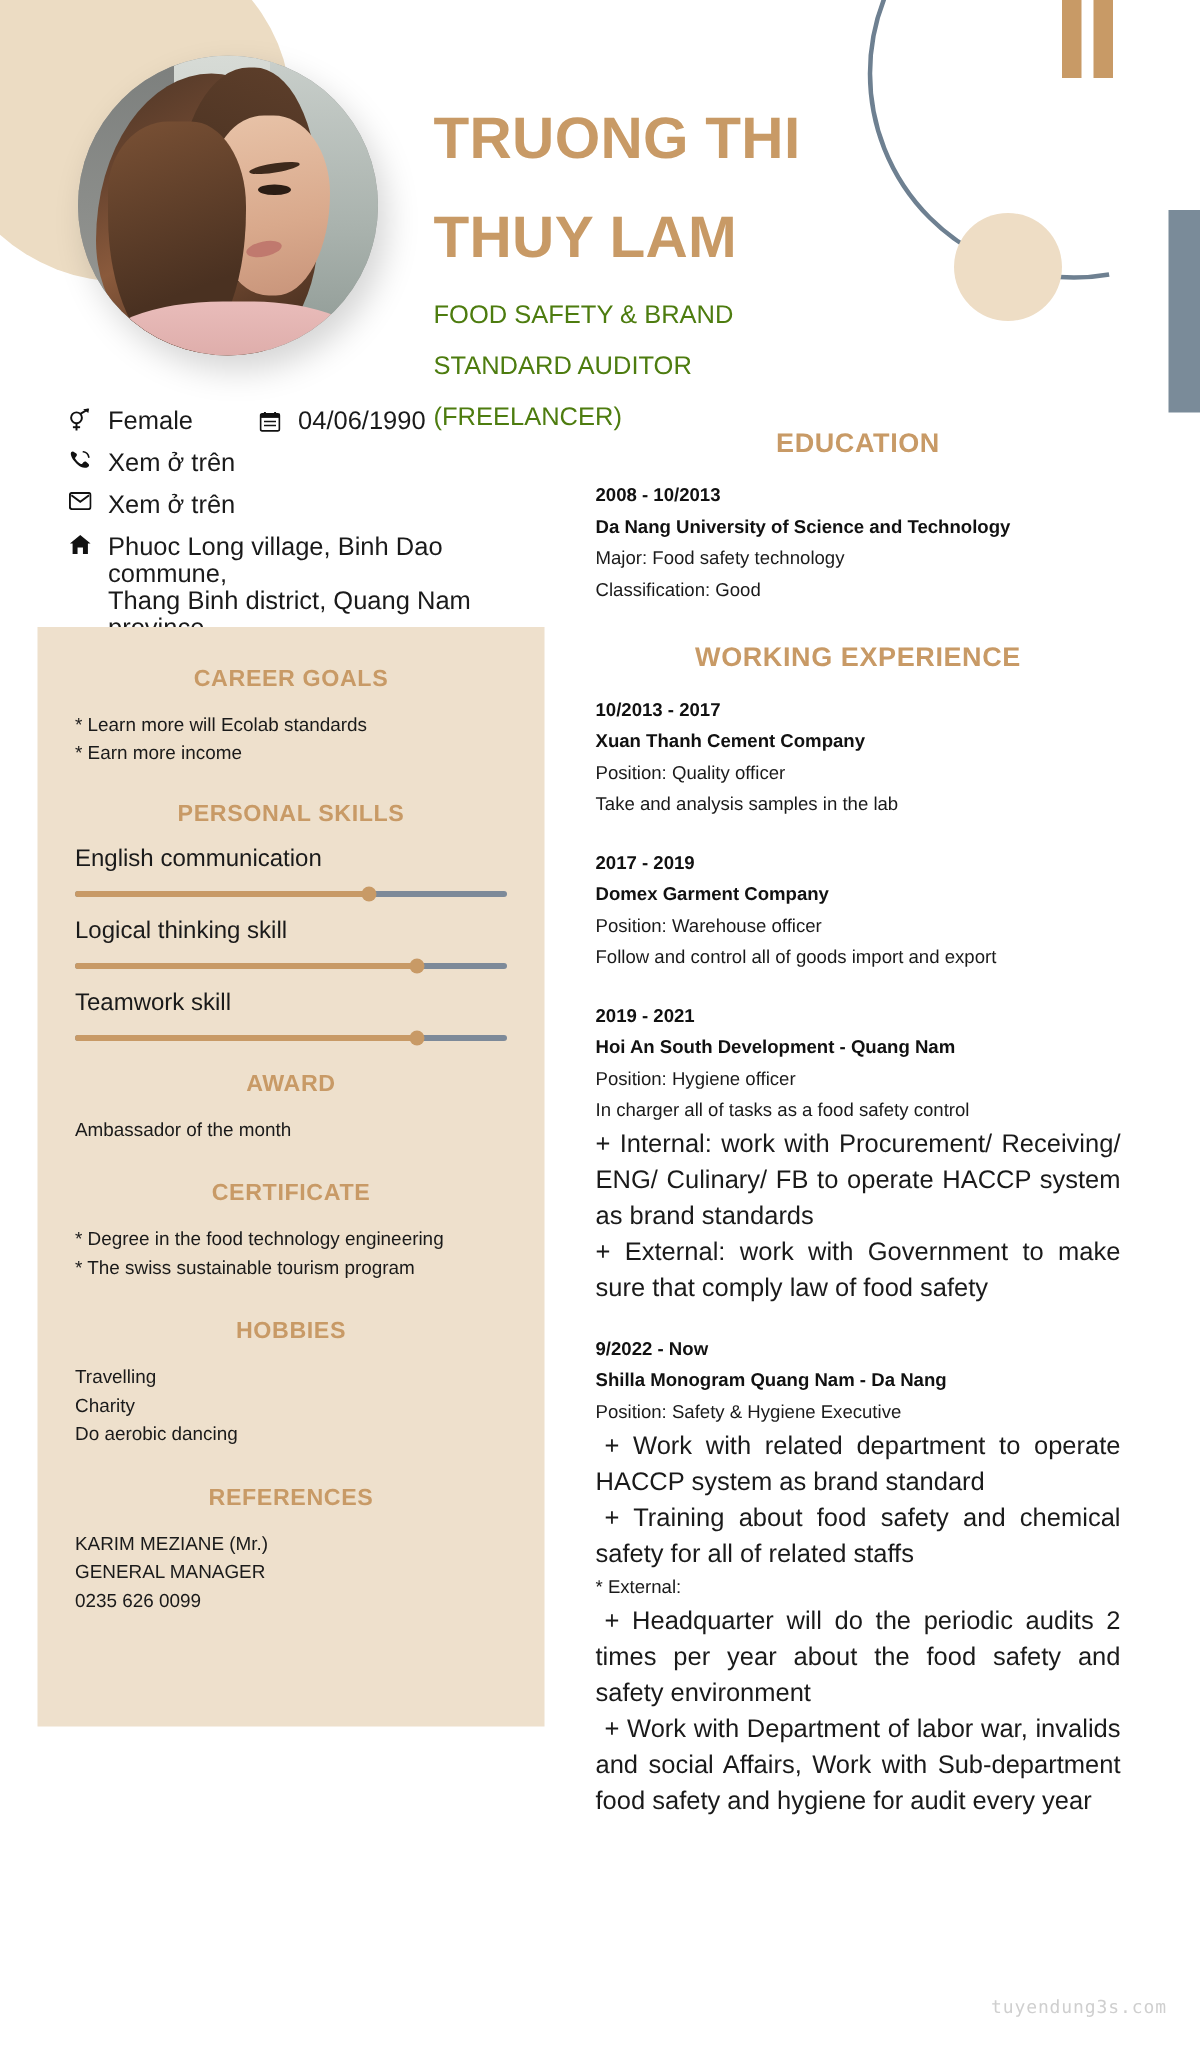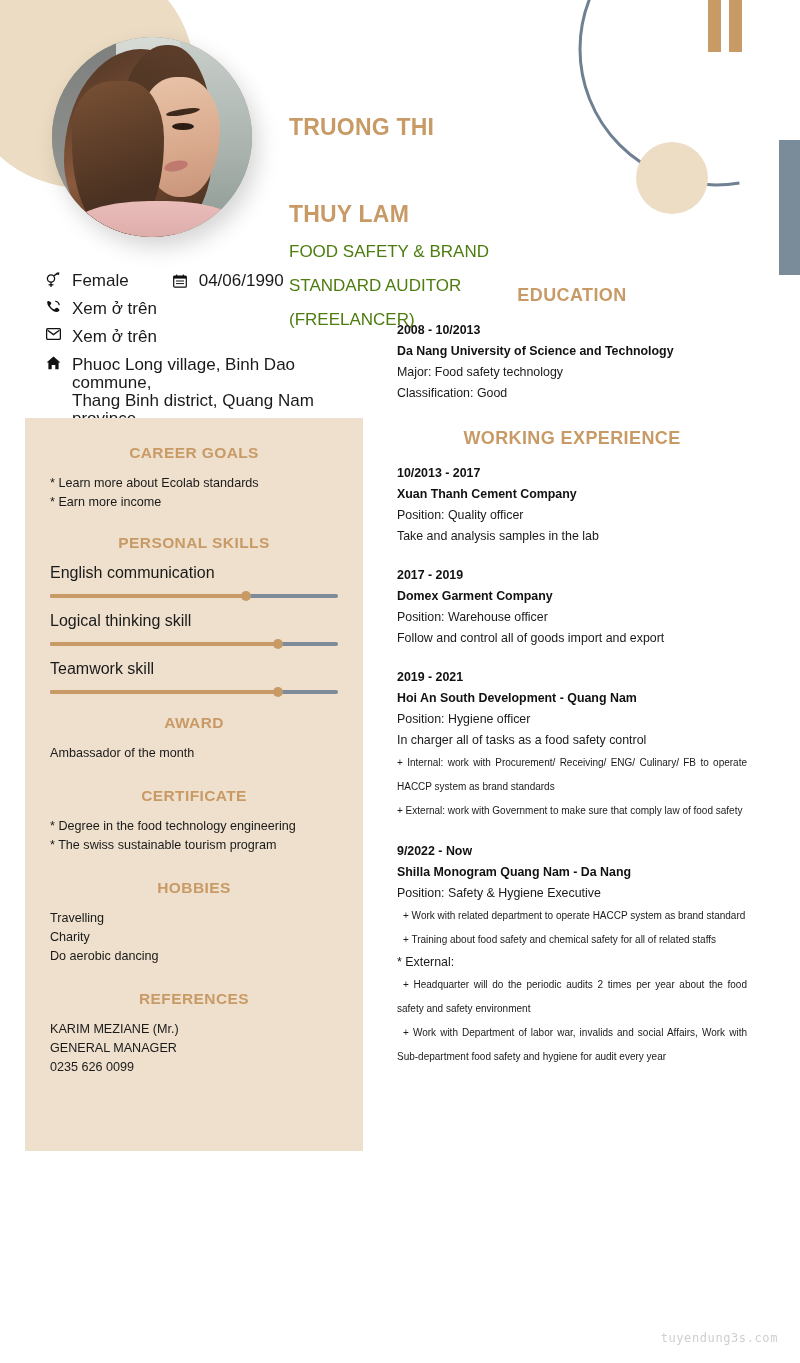--- a/index.html
+++ b/index.html
@@ -99,26 +99,25 @@
   }
   .ph-hairfront {
     position:absolute; left:10%; top:22%; width:46%; height:78%;
     background:linear-gradient(160deg,#7a5135,#4a3121 70%);
     border-radius:44% 40% 46% 48% / 30% 36% 62% 60%;
   }
 
   
   .name-block { position:absolute; left:289px; top:60px; width:360px; }
   .name {
-    font-size: 23px;
+    font-size: 39px;
     font-weight: bold;
     color: #c89a66;
     line-height: 1.68;
     letter-spacing: 0.2px;
-    margin-top: 48px;
   }
   .role {
     font-size: 17px;
     color: #4d7c0f;
     line-height: 1.75;
     margin-top: 4px;
   }
 
   
   .contact { position:absolute; left:46px; top:272px; width:330px; }
@@ -181,21 +180,21 @@
     font-weight:bold;
     font-size:18px;
     letter-spacing:0.4px;
     margin: 0 0 14px 0;
   }
   .r-sec-title.wk { margin-top: 24px; }
   .entry { margin-bottom: 18px; }
   .e-date { font-size:12.4px; font-weight:bold; color:#111; line-height:21px; }
   .e-org  { font-size:12.4px; font-weight:bold; color:#111; line-height:21px; }
   .e-line { font-size:12.4px; color:#1a1a1a; line-height:21px; }
-  .e-just { font-size:10px; color:#1a1a1a; line-height:24px; text-align:justify; }
+  .e-just { font-size:17px; color:#1a1a1a; line-height:24px; text-align:justify; }
   .e-just.indent { text-indent: 6px; }
 
   .watermark {
     position:absolute;
     right: 22px; bottom: 18px;
     font-family: "DejaVu Sans Mono", monospace;
     font-size: 12px;
     color: #cfcfcf;
     letter-spacing: 0.6px;
   }
@@ -298,21 +297,21 @@
         <span class="l2">Phuoc Long village, Binh Dao commune,</span>
         <span class="l2">Thang Binh district, Quang Nam province</span>
       </div>
     </div>
   </div>
 
   <div class="sidebar">
 
     <div class="sec-title">CAREER GOALS</div>
     <div>
-      <div class="sb-line">* Learn more about Ecolab standards</div>
+      <div class="sb-line">* Learn more will Ecolab standards</div>
       <div class="sb-line">* Earn more income</div>
     </div>
 
     <div class="sec-title" style="margin-top:22px;">PERSONAL SKILLS</div>
     <div>
       <div class="skill">
         <div class="skill-name">English communication</div>
         <div class="bar">
           <div class="bar-fill" style="width:68%"></div>
           <div class="bar-knob" style="left:68%"></div>

